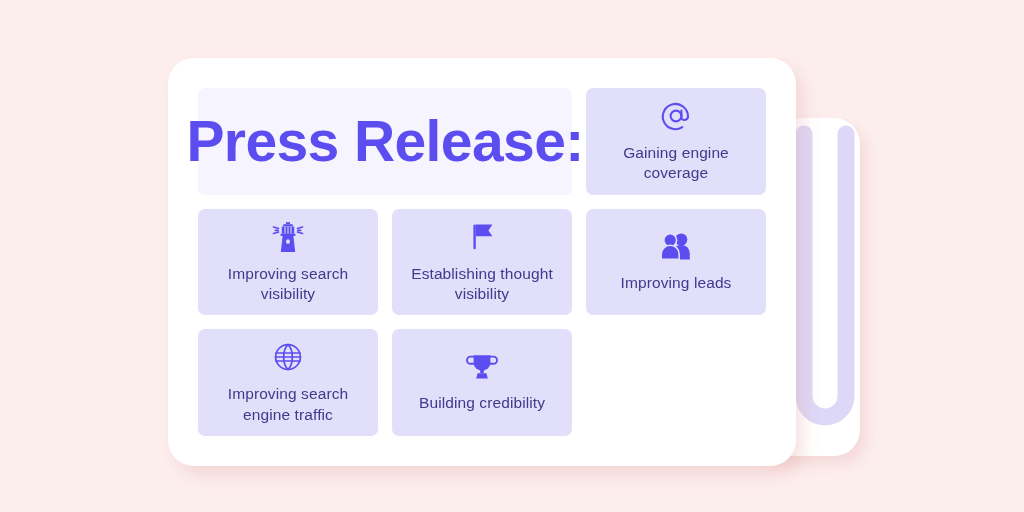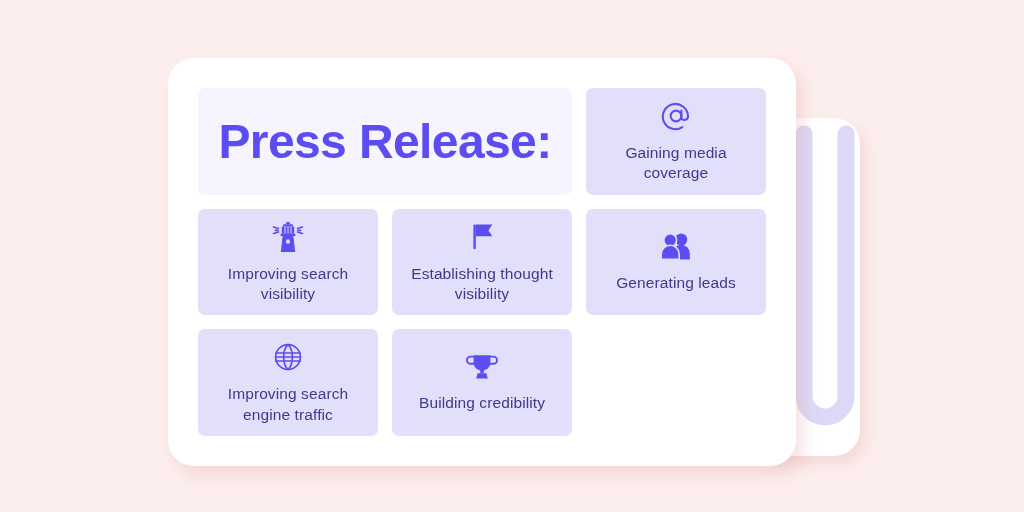--- a/index.html
+++ b/index.html
@@ -90,21 +90,21 @@
   }
 
   
   .title-tile {
     grid-column: 1 / span 2;
     background: #f6f4fe;
     justify-content: center;
     align-items: center;
   }
   .title-text {
-    font-size: 48px;
+    font-size: 57px;
     font-weight: 700;
     color: #5b4df0;
     letter-spacing: -0.6px;
     white-space: nowrap;
   }
 
   .accent-fill { fill: #5b4df0; }
   .accent-stroke {
     fill: none;
     stroke: #5b4df0;
@@ -129,21 +129,21 @@
         <div class="title-text">Press Release:</div>
       </div>
 
       <div class="tile">
         <span class="tile-icon">
           <svg width="34" height="34" viewBox="0 0 34 34">
             <circle class="accent-stroke" cx="17" cy="17" r="5.4" stroke-width="2.1"></circle>
             <path class="accent-stroke" stroke-width="2.1" d="M22.4 11.6 L22.4 19.4 A3.6 3.6 0 0 0 29 17.4 A12.6 12.6 0 1 0 23.3 28.1"></path>
           </svg>
         </span>
-        <div class="tile-label">Gaining media coverage</div>
+        <div class="tile-label">Gaining engine coverage</div>
       </div>
 
       <div class="tile">
         <span class="tile-icon">
           <svg width="40" height="34" viewBox="0 0 40 34">
 
             <g class="accent-stroke" stroke-width="1.7">
               <path d="M10.5 8.5 L5.5 7"></path>
               <path d="M10.5 12 L5.5 13.5"></path>
               <path d="M10.2 10.3 L7.4 10.3"></path>
@@ -186,21 +186,21 @@
         <span class="tile-icon">
           <svg width="40" height="32" viewBox="0 0 40 32">
 
             <circle class="accent-fill" cx="25.2" cy="8.6" r="6.1"></circle>
             <path class="accent-fill" d="M16.6 28.4 L16.6 22.4 A8.6 8.6 0 0 1 33.8 22.4 L33.8 28.4 Z"></path>
 
             <circle class="accent-fill" cx="14.2" cy="9.2" r="6.4" stroke="#e2dffb" stroke-width="1.6"></circle>
             <path class="accent-fill" stroke="#e2dffb" stroke-width="1.6" d="M5.2 28.4 L5.2 23.2 A9 9 0 0 1 23.2 23.2 L23.2 28.4 Z"></path>
           </svg>
         </span>
-        <div class="tile-label">Generating leads</div>
+        <div class="tile-label">Improving leads</div>
       </div>
 
       <div class="tile">
         <span class="tile-icon">
           <svg width="34" height="34" viewBox="0 0 34 34">
             <g class="accent-stroke" stroke-width="1.7">
               <circle cx="17" cy="17" r="12.4"></circle>
               <path d="M17 4.6 C 11.2 9.6 11.2 24.4 17 29.4"></path>
               <path d="M17 4.6 C 22.8 9.6 22.8 24.4 17 29.4"></path>
               <path d="M5 13 H29"></path>

